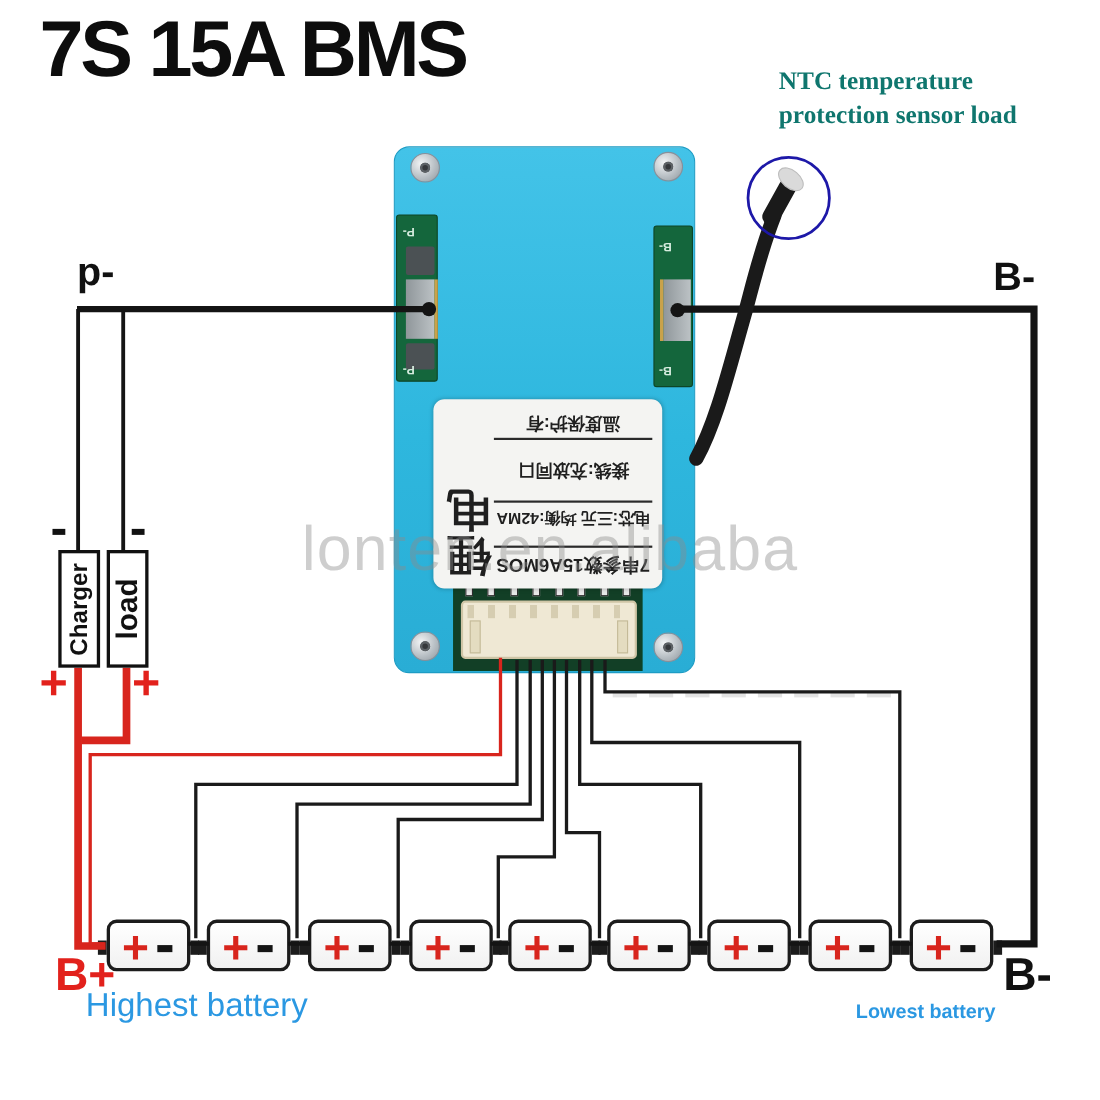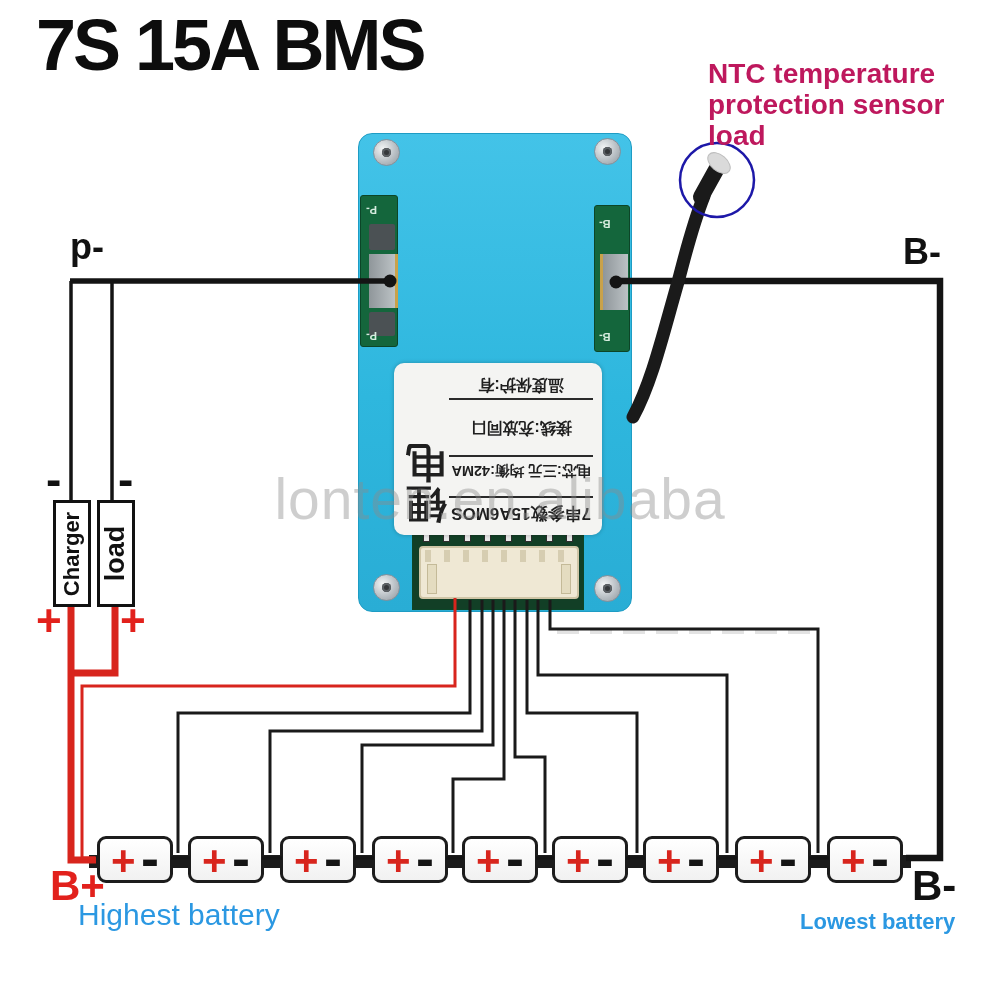--- a/index.html
+++ b/index.html
@@ -7,28 +7,28 @@
   #canvas {
     position: relative; width: 1000px; height: 1000px;
     background: #ffffff; overflow: hidden;
     font-family: "Liberation Sans", sans-serif;
   }
   .abs { position: absolute; }
 
   
   .title { left:36px; top:4px; font-size:72px; font-weight:800; letter-spacing:-3px; color:#0d0d0d; }
   .subtitle { left:52px; top:128px; font-size:78px; font-weight:800; letter-spacing:-2px; color:#e2211c; }
-  .ntc-text { left:708px; top:58px; width:280px; font-size:28px; font-weight:700; color:#be185d; line-height:31px; }
+  .ntc-text { left:708px; top:58px; width:280px; font-size:23px; font-weight:700; color:#0f766e; line-height:31px;font-family:Liberation Serif, serif; }
   .pminus-lbl { left:70px; top:226px; font-size:36px; font-weight:800; color:#111; }
   .bminus-top-lbl { left:903px; top:231px; font-size:36px; font-weight:800; color:#111; }
   .total-neg { left:705px; top:292px; font-size:23px; font-weight:700; color:#1a1a1a; }
   .bplus-lbl { left:50px; top:862px; font-size:42px; font-weight:800; color:#e2211c; }
   .bminus-bot-lbl { left:912px; top:862px; font-size:42px; font-weight:800; color:#111; }
   .highest-lbl { left:78px; top:898px; font-size:30px; font-weight:400; color:#2b98e2; }
-  .lowest-lbl { left:800px; top:909px; font-size:22px; font-weight:700; color:#2b98e2; }
+  .lowest-lbl { left:778px; top:909px; font-size:18px; font-weight:700; color:#2b98e2; }
 
   
   .devbox { width:38px; height:107px; border:3px solid #111; background:#fff;
             display:flex; align-items:center; justify-content:center; }
   .devbox .vtext { white-space:nowrap; transform:rotate(-90deg); font-weight:600; color:#111; }
   #charger-box { left:53px; top:500px; }
   #charger-box .vtext { font-size:22px; }
   #load-box { left:97px; top:500px; }
   #load-box .vtext { font-size:27px; }
   .term-minus { font-size:46px; font-weight:800; color:#111; }

